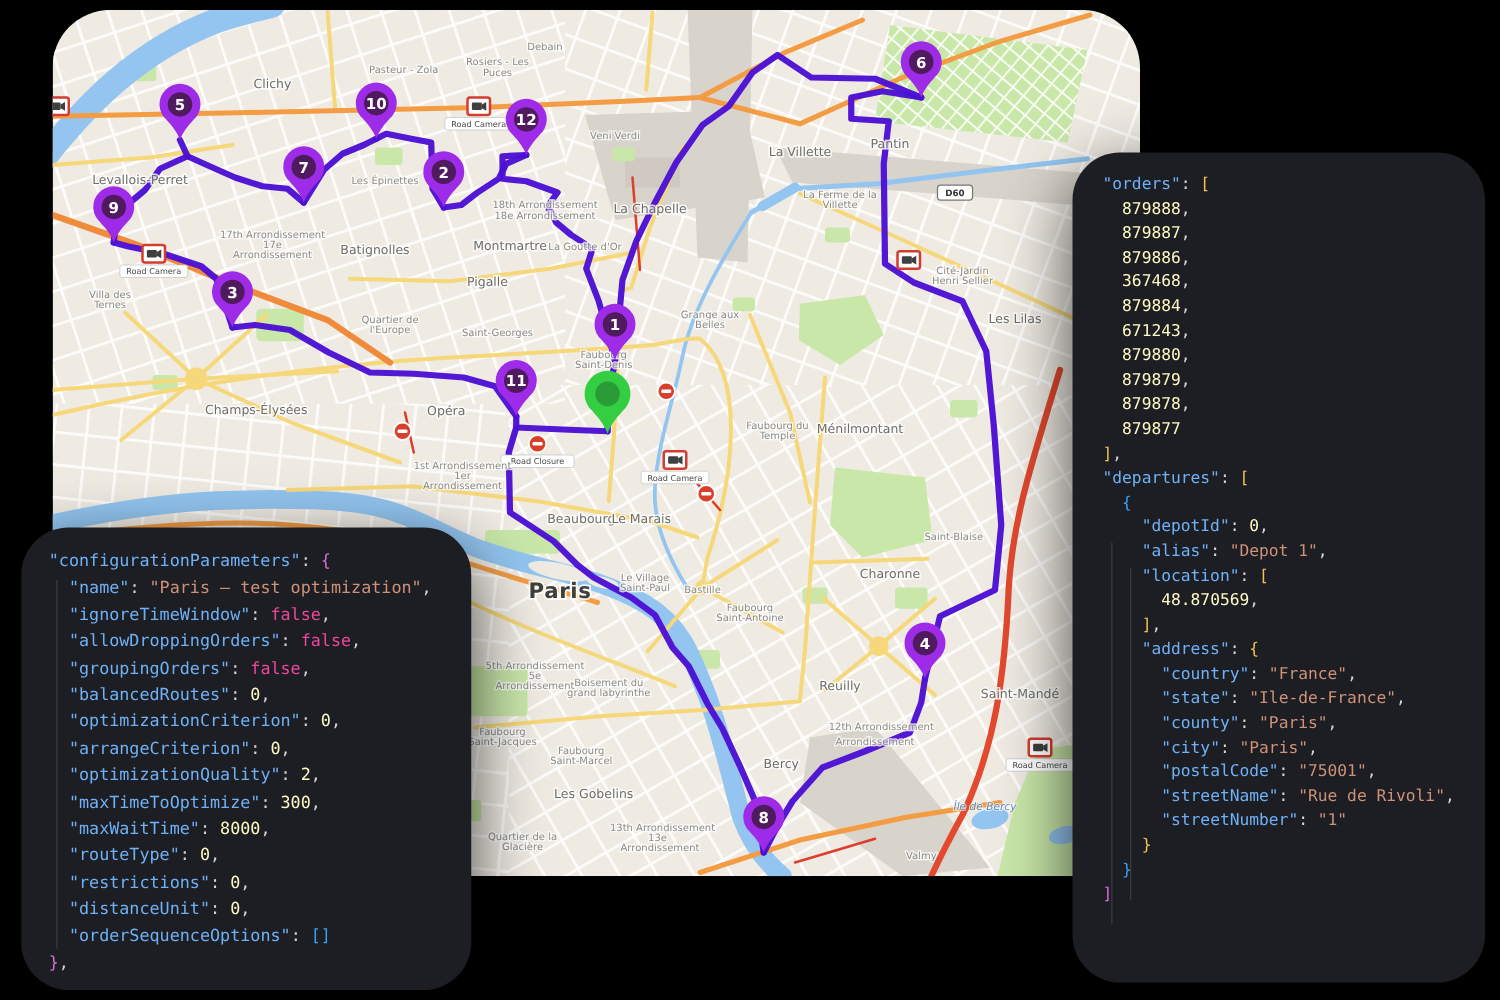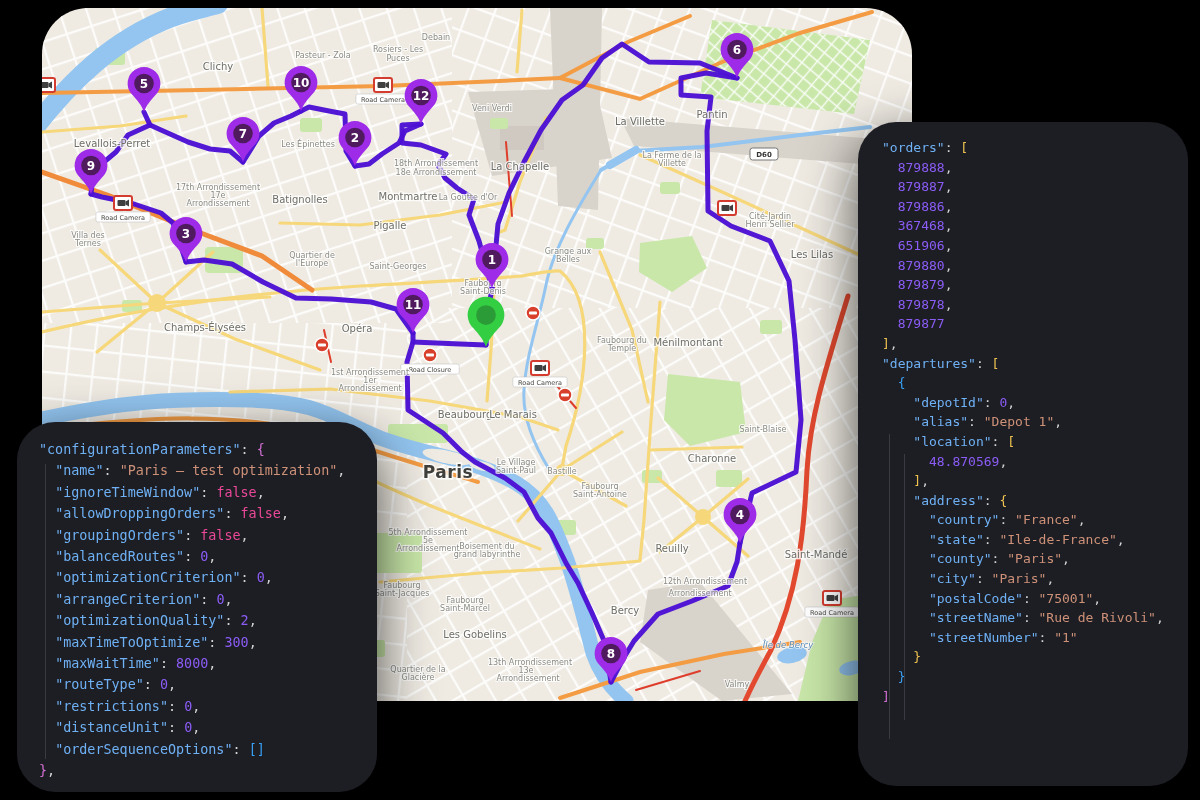--- a/index.html
+++ b/index.html
@@ -20,21 +20,21 @@
   
   .code-panel{position:absolute;background:#1D1E24;border-radius:38px;box-shadow:0 18px 55px rgba(0,0,0,.7);box-sizing:border-box;}
   #panel-left{left:17px;top:422px;width:360px;height:370px;padding:17px 0 0 22px;}
   #panel-right{left:858px;top:122px;width:330px;height:664px;padding:16px 0 0 24px;}
   .code-line{white-space:pre;font-family:"DejaVu Sans Mono",monospace;}
   #panel-left .code-line{font-size:13.4px;line-height:21.4px;}
   #panel-right .code-line{font-size:13px;line-height:19.6px;}
   .tk-key{color:#6FB1F5}
   .tk-punc{color:#D4D4D4}
   .tk-str{color:#CE9178}
-  .tk-num{color:#8b5cf6}
+  .tk-num{color:#fef9c3}
   .tk-bool{color:#ec4899}
   .tk-by{color:#EFC350}
   .tk-bp{color:#D36FD3}
   .tk-bb{color:#38A0F5}
   .indent-guide{position:absolute;width:1px;background:#3a3b42;}
 </style>
 </head>
 <body>
 
 <div class="map-wrap">
@@ -398,21 +398,22 @@
   </div>
 
 <div id="panel-right" class="code-panel">
   <div class="indent-guide" style="left:31px;top:312px;height:305px;"></div>
   <div class="indent-guide" style="left:46px;top:332px;height:266px;"></div>
 <div class="code-line"><span class="tk-key">"orders"</span><span class="tk-punc">: </span><span class="tk-by">[</span></div>
     <div class="code-line"><span class="tk-punc">  </span><span class="tk-num">879888</span><span class="tk-punc">,</span></div>
     <div class="code-line"><span class="tk-punc">  </span><span class="tk-num">879887</span><span class="tk-punc">,</span></div>
     <div class="code-line"><span class="tk-punc">  </span><span class="tk-num">879886</span><span class="tk-punc">,</span></div>
     <div class="code-line"><span class="tk-punc">  </span><span class="tk-num">367468</span><span class="tk-punc">,</span></div>
-    <div class="code-line"><span class="tk-punc">  </span><span class="tk-num">651906</span><span class="tk-punc">,</span></div>
+    <div class="code-line"><span class="tk-punc">  </span><span class="tk-num">879884</span><span class="tk-punc">,</span></div>
+    <div class="code-line"><span class="tk-punc">  </span><span class="tk-num">671243</span><span class="tk-punc">,</span></div>
     <div class="code-line"><span class="tk-punc">  </span><span class="tk-num">879880</span><span class="tk-punc">,</span></div>
     <div class="code-line"><span class="tk-punc">  </span><span class="tk-num">879879</span><span class="tk-punc">,</span></div>
     <div class="code-line"><span class="tk-punc">  </span><span class="tk-num">879878</span><span class="tk-punc">,</span></div>
     <div class="code-line"><span class="tk-punc">  </span><span class="tk-num">879877</span></div>
     <div class="code-line"><span class="tk-by">]</span><span class="tk-punc">,</span></div>
     <div class="code-line"><span class="tk-key">"departures"</span><span class="tk-punc">: </span><span class="tk-by">[</span></div>
     <div class="code-line"><span class="tk-punc">  </span><span class="tk-bb">{</span></div>
     <div class="code-line"><span class="tk-punc">    </span><span class="tk-key">"depotId"</span><span class="tk-punc">: </span><span class="tk-num">0</span><span class="tk-punc">,</span></div>
     <div class="code-line"><span class="tk-punc">    </span><span class="tk-key">"alias"</span><span class="tk-punc">: </span><span class="tk-str">"Depot 1"</span><span class="tk-punc">,</span></div>
     <div class="code-line"><span class="tk-punc">    </span><span class="tk-key">"location"</span><span class="tk-punc">: </span><span class="tk-by">[</span></div>

